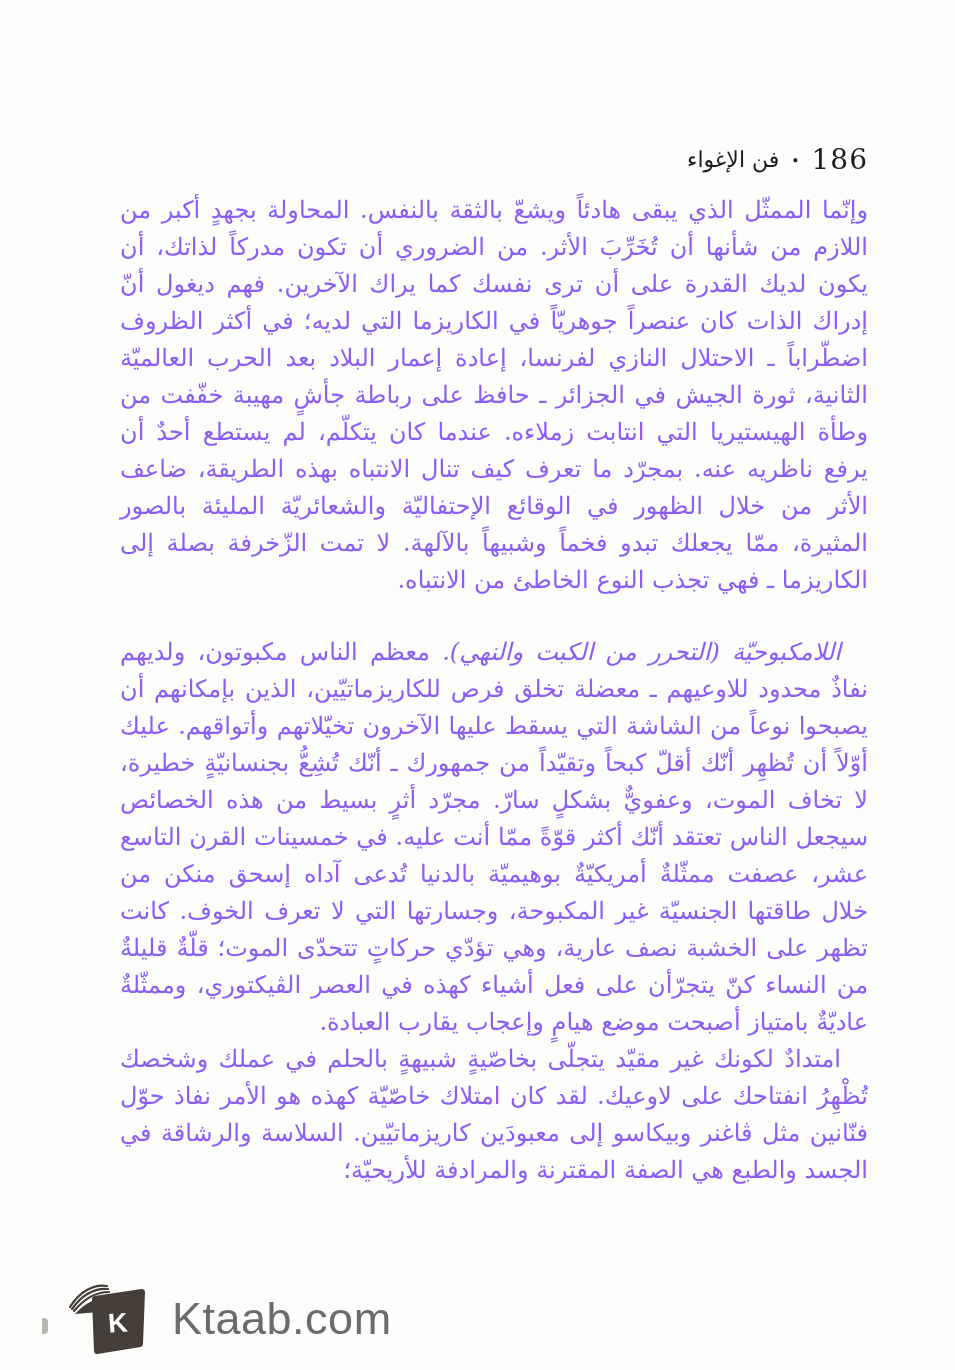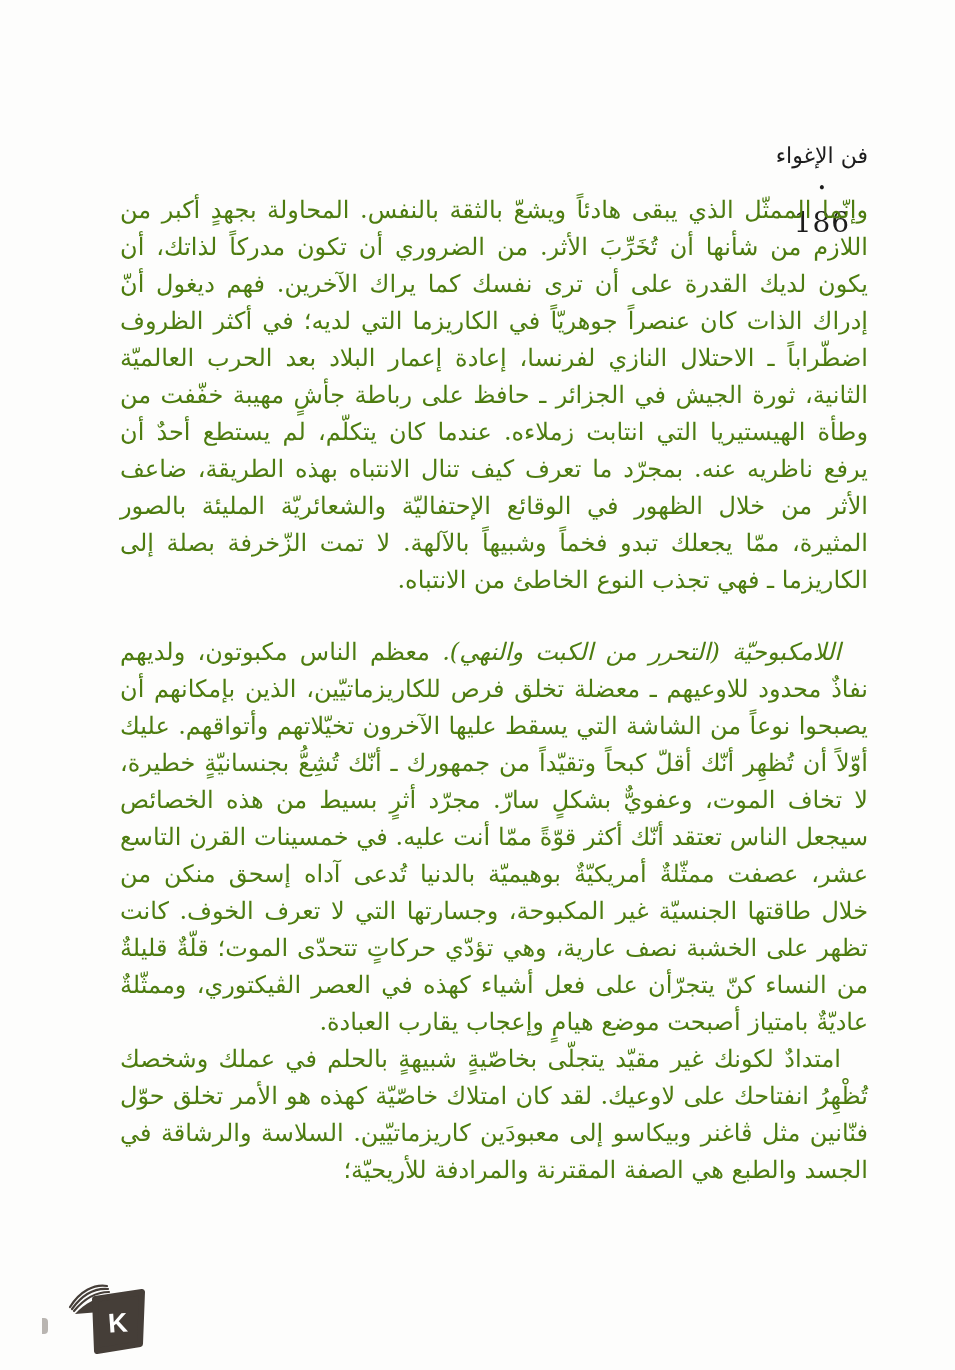--- a/index.html
+++ b/index.html
@@ -15,21 +15,21 @@
     color: #1a1a1a;
     overflow: hidden;
   }
 
   
   .page-header {
     position: absolute;
     top: 143px;
     right: 87px;
     display: flex;
-    flex-direction: column;
+    flex-direction: row;
     align-items: center;
     gap: 12px;
     font-size: 21px;
     color: #1c1c1c;
   }
   .page-header .book-title {
     direction: rtl;
     font-size: 22px;
   }
   .page-header .sep {
@@ -45,21 +45,21 @@
   
   .text-block {
     position: absolute;
     top: 192px;
     right: 87px;
     width: 748px;
     direction: rtl;
     text-align: justify;
     font-size: 24px;
     line-height: 37px;
-    color: #4d7c0f;
+    color: #8b5cf6;
   }
   .para { margin: 0; }
   .para-gap { margin-top: 35px; }
   .para-indent { text-indent: 27px; }
   .lead-italic { font-style: italic; }
 
   
   .footer-logo {
     position: absolute;
     left: 62px;
@@ -95,33 +95,34 @@
   <span class="page-num">186</span>
 </div>
 
 <div class="text-block">
   <p class="para">وإنّما الممثّل الذي يبقى هادئاً ويشعّ بالثقة بالنفس. المحاولة بجهدٍ أكبر من اللازم من شأنها أن تُخَرِّبَ الأثر. من الضروري أن تكون مدركاً لذاتك، أن يكون لديك القدرة على أن ترى نفسك كما يراك الآخرين. فهم ديغول أنّ إدراك الذات كان عنصراً جوهريّاً في الكاريزما التي لديه؛ في أكثر الظروف اضطّراباً ـ الاحتلال النازي لفرنسا، إعادة إعمار البلاد بعد الحرب العالميّة الثانية، ثورة الجيش في الجزائر ـ حافظ على رباطة جأشٍ مهيبة خفّفت من وطأة الهيستيريا التي انتابت زملاءه. عندما كان يتكلّم، لم يستطع أحدٌ أن يرفع ناظريه عنه. بمجرّد ما تعرف كيف تنال الانتباه بهذه الطريقة، ضاعف الأثر من خلال الظهور في الوقائع الإحتفاليّة والشعائريّة المليئة بالصور المثيرة، ممّا يجعلك تبدو فخماً وشبيهاً بالآلهة. لا تمت الزّخرفة بصلة إلى الكاريزما ـ فهي تجذب النوع الخاطئ من الانتباه.</p>
 
   <p class="para para-gap para-indent">
     <span class="lead-italic">اللامكبوحيّة (التحرر من الكبت والنهي).</span><span> معظم الناس مكبوتون، ولديهم نفاذٌ محدود للاوعيهم ـ معضلة تخلق فرص للكاريزماتيّين، الذين بإمكانهم أن يصبحوا نوعاً من الشاشة التي يسقط عليها الآخرون تخيّلاتهم وأتواقهم. عليك أوّلاً أن تُظهِر أنّك أقلّ كبحاً وتقيّداً من جمهورك ـ أنّك تُشِعُّ بجنسانيّةٍ خطيرة، لا تخاف الموت، وعفويٌّ بشكلٍ سارّ. مجرّد أثرٍ بسيط من هذه الخصائص سيجعل الناس تعتقد أنّك أكثر قوّةً ممّا أنت عليه. في خمسينات القرن التاسع عشر، عصفت ممثّلةٌ أمريكيّةٌ بوهيميّة بالدنيا تُدعى آداه إسحق منكن من خلال طاقتها الجنسيّة غير المكبوحة، وجسارتها التي لا تعرف الخوف. كانت تظهر على الخشبة نصف عارية، وهي تؤدّي حركاتٍ تتحدّى الموت؛ قلّةٌ قليلةٌ من النساء كنّ يتجرّأن على فعل أشياء كهذه في العصر الڤيكتوري، وممثّلةٌ عاديّةٌ بامتياز أصبحت موضع هيامٍ وإعجاب يقارب العبادة.</span>
   </p>
 
-  <p class="para para-indent">امتدادٌ لكونك غير مقيّد يتجلّى بخاصّيةٍ شبيهةٍ بالحلم في عملك وشخصك تُظْهِرُ انفتاحك على لاوعيك. لقد كان امتلاك خاصّيّة كهذه هو الأمر تخلق حوّل فنّانين مثل ڤاغنر وبيكاسو إلى معبودَين كاريزماتيّين. السلاسة والرشاقة في الجسد والطبع هي الصفة المقترنة والمرادفة للأريحيّة؛</p>
+  <p class="para para-indent">امتدادٌ لكونك غير مقيّد يتجلّى بخاصّيةٍ شبيهةٍ بالحلم في عملك وشخصك تُظْهِرُ انفتاحك على لاوعيك. لقد كان امتلاك خاصّيّة كهذه هو الأمر نفاذ حوّل فنّانين مثل ڤاغنر وبيكاسو إلى معبودَين كاريزماتيّين. السلاسة والرشاقة في الجسد والطبع هي الصفة المقترنة والمرادفة للأريحيّة؛</p>
 </div>
 
 <div class="edge-artifact"></div>
 
 <div class="footer-logo">
   <span class="logo-icon">
     <svg width="92" height="74" viewBox="0 0 92 74" xmlns="http://www.w3.org/2000/svg">
 
       <path d="M8 27 C 18 11, 32 4, 45 6" stroke="#453e38" fill="none" stroke-width="2.2" stroke-linecap="round"></path>
       <path d="M10 29 C 20 15, 33 8, 46 9" stroke="#453e38" fill="none" stroke-width="2.2" stroke-linecap="round"></path>
       <path d="M12 31 C 22 19, 34 12, 47 12" stroke="#453e38" fill="none" stroke-width="2.2" stroke-linecap="round"></path>
 
       <path d="M13 34 C 23 23, 36 16, 49 16 L 38 32 Z" fill="#453e38"></path>
 
       <path d="M33 19 L 80 12 L 78 64 L 35 71 Z" fill="#453e38" stroke="#453e38" stroke-width="6" stroke-linejoin="round"></path>
 
       <text x="56" y="52" text-anchor="middle" fill="#ffffff" font-family="Liberation Sans, DejaVu Sans, sans-serif" font-size="27" font-weight="bold" transform="rotate(-4 56 45)">K</text>
     </svg>
   </span>
+  <span class="brand-text">Ktaab.com</span>
 </div>
 
 </body></html>

